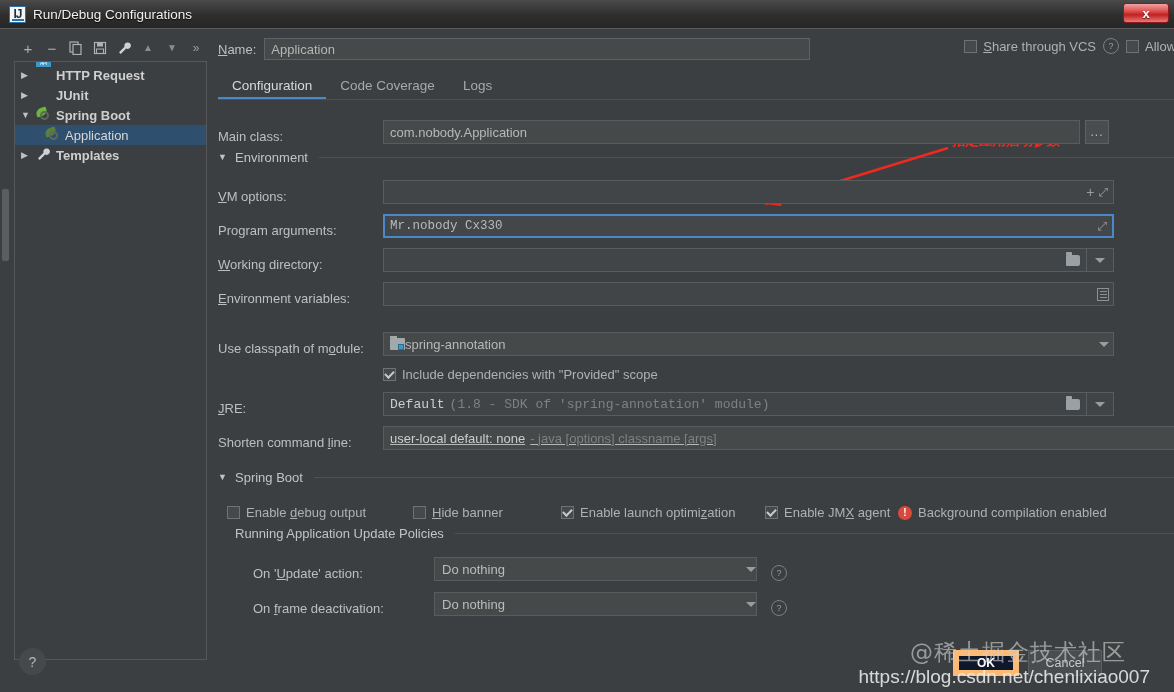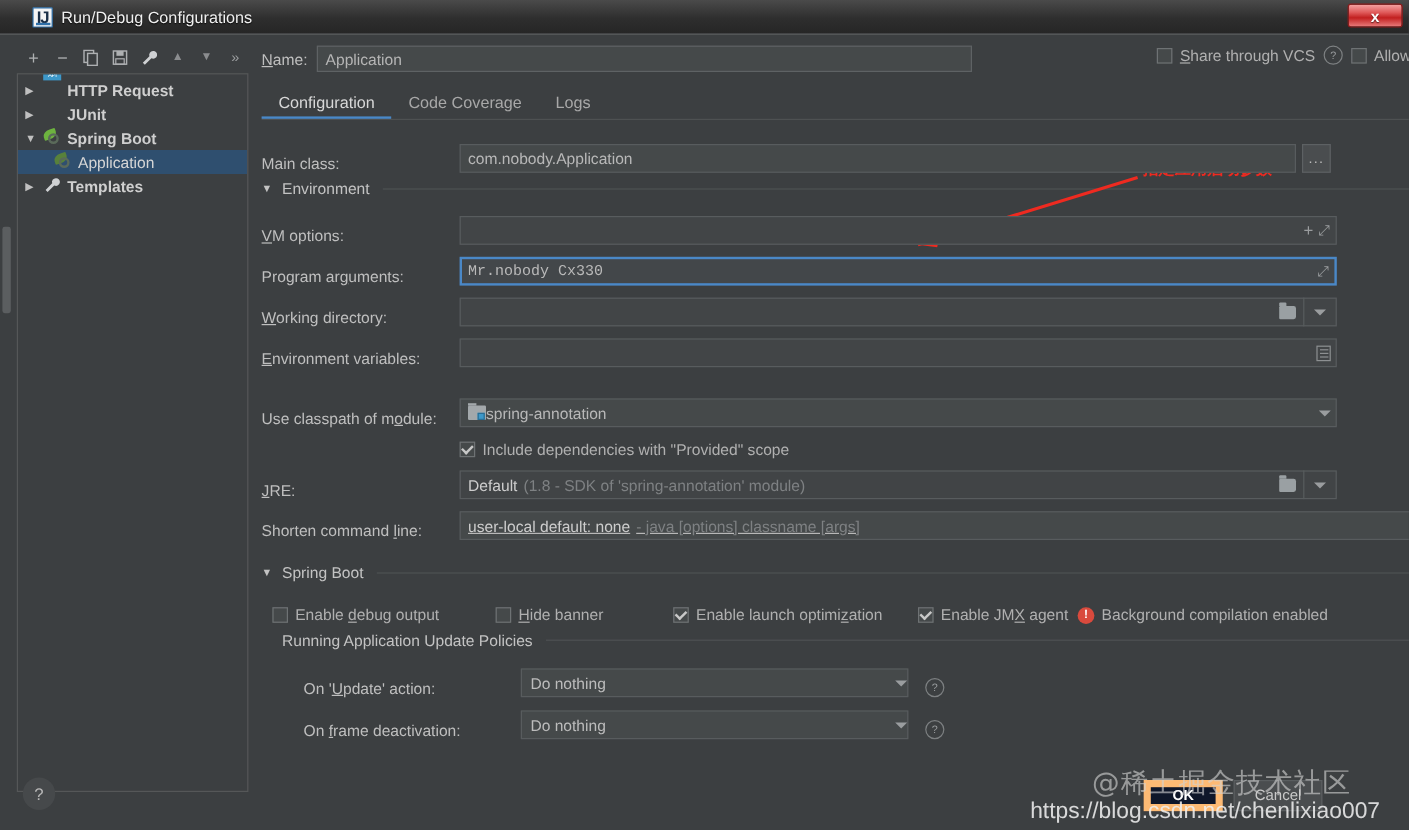--- a/index.html
+++ b/index.html
@@ -16,23 +16,23 @@
   #titlebar{
     position:absolute;left:0;top:0;width:1174px;height:28px;
     background:linear-gradient(to bottom,#4a4a4a 0%,#2e2e2e 55%,#262626 100%);
     display:flex;align-items:center;
   }
   #title-left{display:flex;align-items:center;gap:7px;padding-left:9px;}
   .ij-logo{
     width:17px;height:17px;background:#f4f4f4;
     border:1px solid #2f6fa8;border-radius:1px;
     display:flex;align-items:center;justify-content:center;
-    font-size:14px;font-weight:bold;color:#1b2f47;
+    font-size:12px;font-weight:bold;color:#1b2f47;
     font-family:"Liberation Sans",sans-serif;letter-spacing:-1px;
-    position:relative;box-sizing:border-box;margin-left:18px;
+    position:relative;box-sizing:border-box;
   }
   .ij-logo::after{
     content:"";position:absolute;left:2px;bottom:1px;width:12px;height:2px;background:#2f6fa8;
   }
   #window-title{
     font-size:13.5px;color:#f0f0f0;white-space:nowrap;
     text-shadow:0 1px 1px rgba(0,0,0,.85);
   }
   #close-btn{
     position:absolute;right:5px;top:3px;width:46px;height:20px;
@@ -447,21 +447,21 @@
         <div class="row" style="height:26px;">
           <span class="flabel"></span>
           <span class="cbrow">
             <span class="cb checked"></span>
             <span>Include dependencies with "Provided" scope</span>
           </span>
         </div>
 
         <div class="row">
           <span class="flabel"><span class="u">J</span>RE:</span>
-          <div class="field disabled" style="width:731px;padding-right:0;">
+          <div class="field disabled" style="width:731px;padding-right:0;font-family:Liberation Mono, monospace;">
             <span class="white">Default</span>
             <span class="gray" style="margin-left:5px;">(1.8 - SDK of 'spring-annotation' module)</span>
             <span class="adorn" style="gap:0;">
               <span style="width:26px;display:flex;align-items:center;justify-content:center;">
                   <span class="folder-ic"></span>
                 </span>
               <span class="dd-btn" style="margin-left:0;">
                   <span class="dd-arrow"></span>
                 </span>
             </span>

